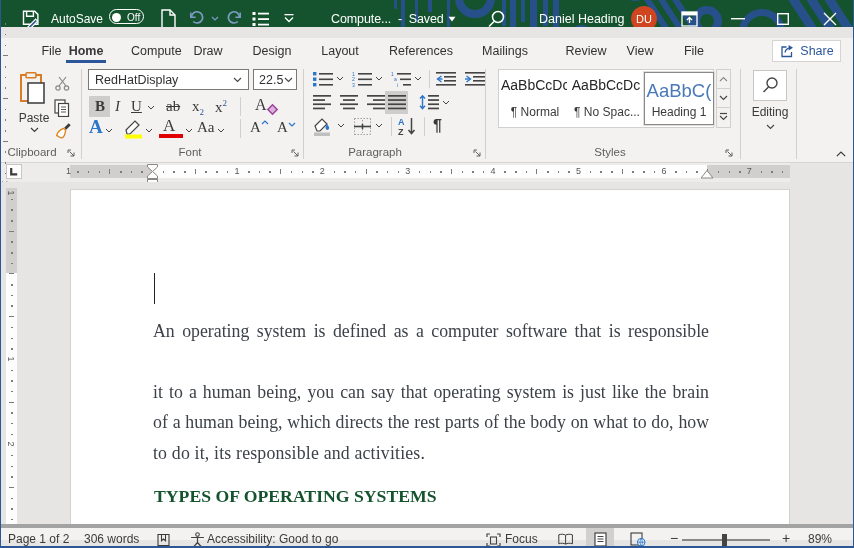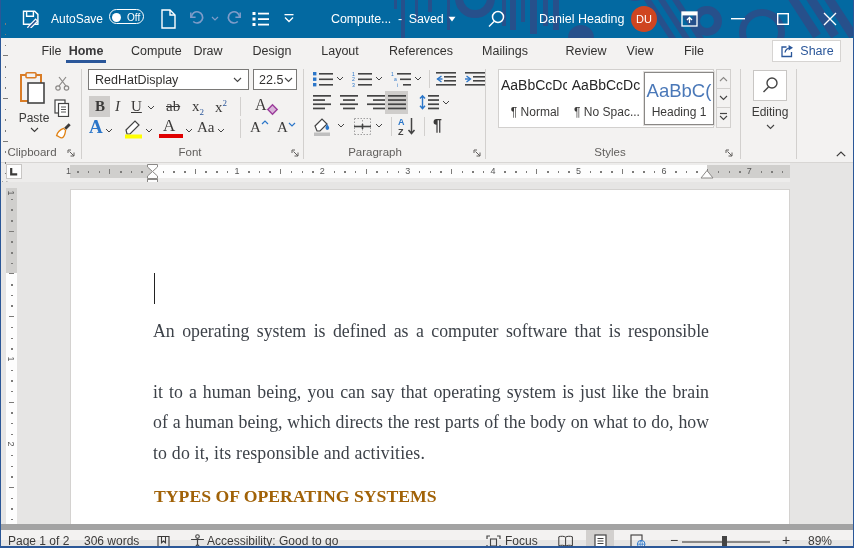--- a/index.html
+++ b/index.html
@@ -1,20 +1,20 @@
 <!DOCTYPE html>
 <html><head>
 <meta charset="utf-8">
 <style>
   * { margin:0; padding:0; box-sizing:border-box; }
   html,body { width:854px; height:548px; overflow:hidden; }
   body { font-family:"Liberation Sans", sans-serif; position:relative; background:#e6e5e4; }
   .abs { position:absolute; }
   
-  #titlebar { left:0; top:0; width:854px; height:38px; background:#0369a1; overflow:hidden; }
+  #titlebar { left:0; top:0; width:854px; height:27px; background:#14532d; overflow:hidden; }
   .deco { position:absolute; background:#27508b; }
   #titlebar .wtxt { position:absolute; color:#fff; font-size:13px; line-height:38px; height:38px; }
   
   #toggle { position:absolute; left:108.5px; top:9px; width:35px; height:15px; border:1.2px solid #fff; border-radius:8px; }
   #toggle .knob { position:absolute; left:2.6px; top:2.6px; width:9px; height:9px; border-radius:50%; background:#fff; }
   #toggle .lab { position:absolute; left:17.5px; top:1.6px; color:#fff; font-size:10px; }
   #avatar { position:absolute; left:631px; top:6px; width:26px; height:26px; border-radius:50%; background:#cf4520; color:#fff; font-size:11px; line-height:26px; text-align:center; }
   
   #tabs { left:0; top:38px; width:854px; height:26px; background:#f3f2f1; }
   .tab { position:absolute; top:0; height:26px; line-height:27px; font-size:12.5px; color:#323130; text-align:center; }
@@ -30,21 +30,21 @@
   #hruler { position:absolute; left:70px; top:2px; width:720px; height:13px; background:#fdfdfd; }
   #vruler { z-index:5; left:6px; top:188px; width:11px; height:336px; background:#fdfdfd; }
   .rtick { position:absolute; background:#7c7b79; }
   .rnum { position:absolute; font-size:9px; color:#555; }
   
   #canvas { left:0; top:182px; width:854px; height:342px; background:#e6e5e4; }
   #page { position:absolute; left:70px; top:7px; width:720px; height:335px; background:#fff; border:1px solid #d4d2d0; border-bottom:none; }
   .doc { font-family:"Liberation Serif", serif; color:#3c3c3c; }
   .jline { position:absolute; left:153px; width:556px; font-family:"Liberation Serif", serif; font-size:17.8px; color:#3d4249; text-align:justify; text-align-last:justify; }
   
-  #statusbar { left:0; top:524px; width:854px; height:16px; background:#f3f2f1; border-top:6px solid #a3a3a3; font-size:12px; color:#444; }
+  #statusbar { left:0; top:524px; width:854px; height:16px; background:#f3f2f1; border-top:4px solid #a3a3a3; font-size:12px; color:#444; }
   .stxt { position:absolute; top:4px; font-size:12px; color:#3b3a39; }
   #frame { left:0; top:0; width:854px; height:548px; border-left:1px solid #2b5797; border-right:1px solid #2b5797; border-bottom:2px solid #2b5797; pointer-events:none; }
 </style>
 </head>
 <body>
 <div class="abs" id="titlebar">
 
   <div class="deco" style="left:502px;top:0;width:4px;height:26px;"></div>
   <div class="deco" style="left:510px;top:0;width:6px;height:30px;"></div>
   <div class="deco" style="left:521px;top:0;width:4px;height:22px;"></div>
@@ -579,21 +579,21 @@
 <div class="rtick" style="left:4.5px;top:322.2px;width:1.5px;height:1.5px;"></div>
 <div class="rtick" style="left:4.5px;top:332.9px;width:1.5px;height:1.5px;"></div>
 
 <div class="abs" id="canvas">
   <div id="page"></div>
   <div style="position:absolute;left:153.5px;top:91px;width:1.5px;height:31px;background:#222;"></div>
   <div class="jline" style="top:139.1px;">An operating system is defined as a computer software that is responsible</div>
   <div class="jline" style="top:199.9px;">it to a human being, you can say that operating system is just like the brain</div>
   <div class="jline" style="top:230.3px;">of a human being, which directs the rest parts of the body on what to do, how</div>
   <div class="jline" style="top:260.7px;text-align-last:left;letter-spacing:0.18px;">to do it, its responsible and activities.</div>
-  <div class="doc" style="position:absolute;left:154px;top:303.5px;font-size:17.7px;font-weight:bold;color:#a16207;white-space:nowrap;">TYPES OF OPERATING SYSTEMS</div>
+  <div class="doc" style="position:absolute;left:154px;top:303.5px;font-size:17.7px;font-weight:bold;color:#14532d;white-space:nowrap;">TYPES OF OPERATING SYSTEMS</div>
 </div>
 <div class="abs" id="statusbar">
   <div class="stxt" style="left:8px;">Page 1 of 2</div>
   <div class="stxt" style="left:84px;">306 words</div>
 
   <svg style="position:absolute;left:156px;top:5px;" width="15" height="14" viewBox="0 0 15 14">
     <path d="M2 1.5 h11 v11 h-11 z" fill="none" stroke="#3b3a39" stroke-width="1.1"></path>
     <path d="M5.5 1.5 v6.2 l2-1.7 2 1.7 v-6.2" fill="none" stroke="#3b3a39" stroke-width="1.1"></path>
   </svg>
 

